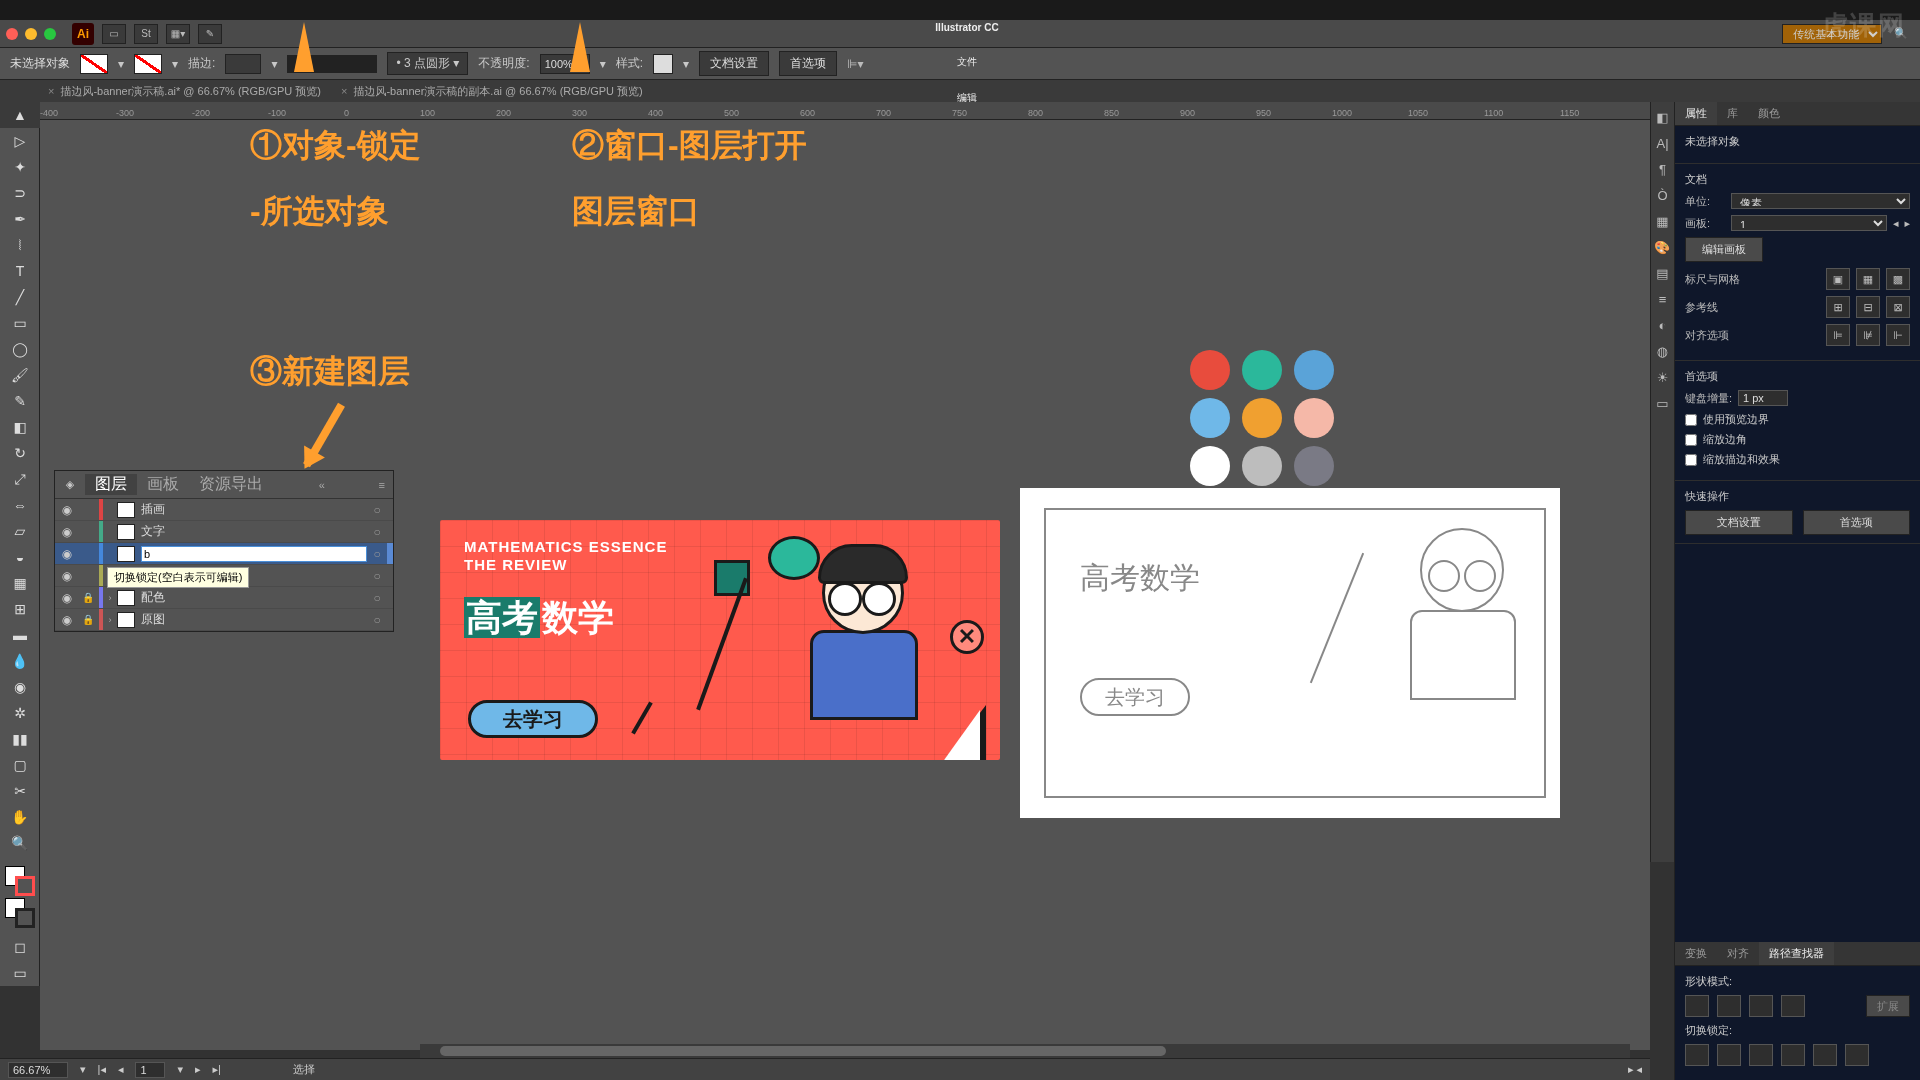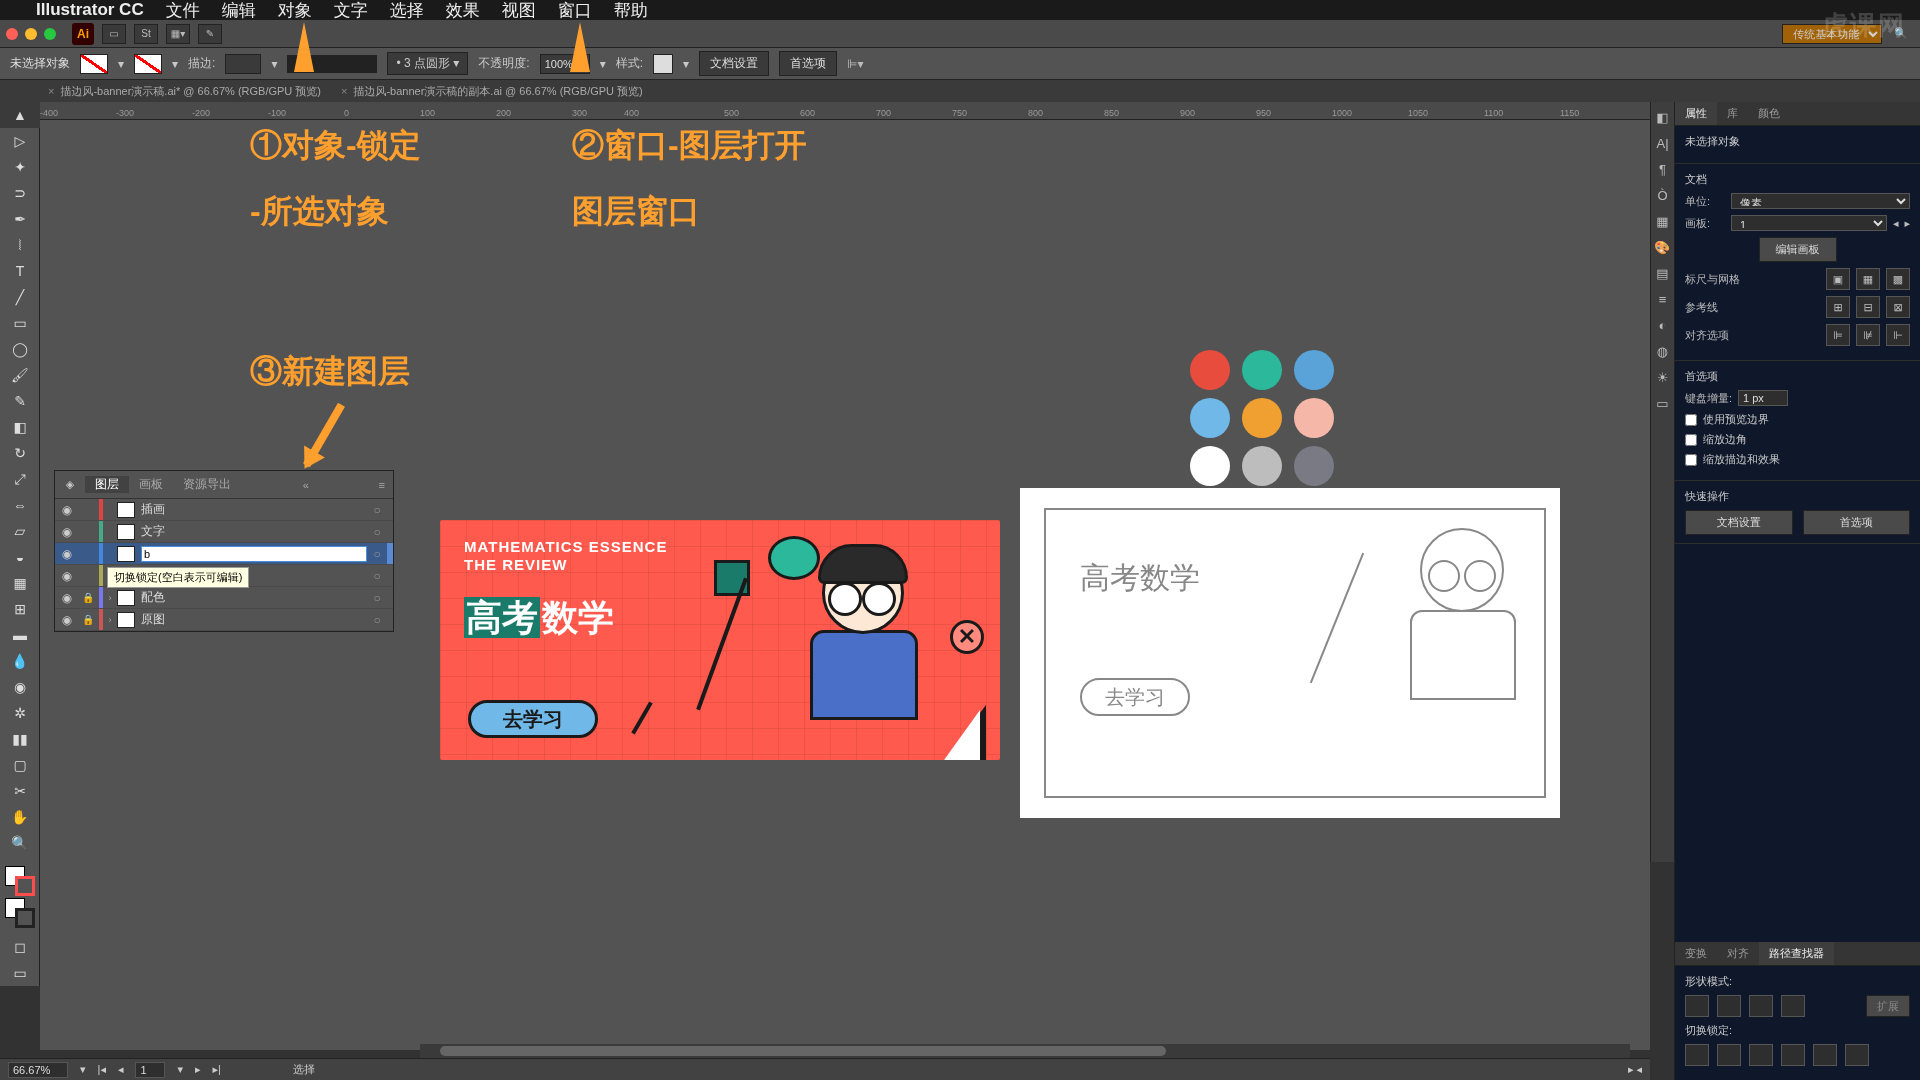--- a/index.html
+++ b/index.html
@@ -1,19 +1,19 @@
 <!DOCTYPE html>
 <html><head>
 <meta charset="utf-8">
 <style>
 * { margin: 0; padding: 0; box-sizing: border-box; font-family: -apple-system, "Helvetica Neue", Arial, sans-serif; }
 body { background: #323232; color: #c8c8c8; font-size: 11px; width: 1920px; height: 1080px; overflow: hidden; position: relative; }
 
 
-.menubar { height: 20px; background: #1a1a1a; display: flex; align-items: center; padding-left: 14px; gap: 22px; color: #eee; font-size: 17px; }
+.menubar { height: 20px; background: #1a1a1a; display: flex; align-items: center; padding-left: 14px; gap: 22px; color: #eee; font-size: 10px; flex-direction: column; }
 .menubar .apple { font-size: 15px; }
 .menubar .appname { font-weight: bold; }
 .menubar span { cursor: default; }
 
 
 .appchrome { height: 28px; background: #4a4a4a; display: flex; align-items: center; padding-left: 6px; gap: 8px; border-bottom: 1px solid #222; }
 .trafficlights { display: flex; gap: 7px; margin-right: 8px; }
 .trafficlights div { width: 12px; height: 12px; border-radius: 50%; }
 .tl-red { background: #ff5f57; } .tl-yellow { background: #febc2e; } .tl-green { background: #28c840; }
 .ai-logo { width: 22px; height: 22px; background: #330000; color: #ff9a00; display: flex; align-items: center; justify-content: center; font-weight: bold; font-size: 12px; border-radius: 3px; }
@@ -100,21 +100,21 @@
 
 .annot { position: absolute; color: #ff9f2e; font-size: 32px; font-weight: bold; z-index: 50; }
 .arrow-up { position: absolute; width: 0; height: 0; border-left: 10px solid transparent; border-right: 10px solid transparent; border-bottom: 50px solid #ff9f2e; z-index: 50; }
 .arrow-diag { position: absolute; width: 8px; height: 70px; background: #ff9f2e; transform: rotate(30deg); z-index: 40; }
 .arrow-diag::after { content: ''; position: absolute; bottom: -4px; left: -8px; width: 0; height: 0; border-left: 12px solid transparent; border-right: 12px solid transparent; border-top: 20px solid #ff9f2e; }
 
 
 .layerspanel { position: absolute; top: 470px; left: 54px; width: 340px; background: #535353; border: 1px solid #222; z-index: 60; }
 .layerspanel .hdr { display: flex; align-items: center; height: 28px; border-bottom: 1px solid #333; }
 .layerspanel .hdr .ico { width: 30px; text-align: center; }
-.layerspanel .hdr .tab { padding: 0 10px; font-size: 12px; color: #aaa; }
+.layerspanel .hdr .tab { padding: 0 10px; font-size: 16px; color: #aaa; }
 .layerspanel .hdr .tab.act { color: #fff; background: #424242; }
 .layerspanel .hdr .rightico { margin-left: auto; padding: 0 8px; color: #aaa; }
 .layer-row { display: flex; align-items: center; height: 22px; border-bottom: 1px solid #4a4a4a; font-size: 12px; }
 .layer-row .eye { width: 24px; text-align: center; color: #ccc; }
 .layer-row .lock { width: 20px; text-align: center; color: #ccc; font-size: 10px; }
 .layer-row .chev { width: 14px; text-align: center; color: #aaa; font-size: 9px; }
 .layer-row .thumb { width: 18px; height: 16px; background: #fff; border: 1px solid #222; margin-right: 6px; }
 .layer-row .name { flex: 1; color: #ddd; }
 .layer-row .nameinput { flex: 1; background: #fff; color: #000; border: 1px solid #4a8fd8; height: 16px; font-size: 11px; padding: 0 2px; }
 .layer-row .target { width: 20px; text-align: center; color: #999; }
@@ -229,21 +229,21 @@
 
 <div class="ruler-h" id="ruler">
     <span style="left: 0px;">-400</span>
     <span style="left: 76px;">-300</span>
     <span style="left: 152px;">-200</span>
     <span style="left: 228px;">-100</span>
     <span style="left: 304px;">0</span>
     <span style="left: 380px;">100</span>
     <span style="left: 456px;">200</span>
     <span style="left: 532px;">300</span>
-    <span style="left: 584px;">400</span>
+    <span style="left: 608px;">400</span>
     <span style="left: 684px;">500</span>
     <span style="left: 760px;">600</span>
     <span style="left: 836px;">700</span>
     <span style="left: 912px;">750</span>
     <span style="left: 988px;">800</span>
     <span style="left: 1064px;">850</span>
     <span style="left: 1140px;">900</span>
     <span style="left: 1216px;">950</span>
     <span style="left: 1292px;">1000</span>
     <span style="left: 1368px;">1050</span>
@@ -454,21 +454,21 @@
     <div class="panel-row">
         <label>单位:</label>
         <select style="flex:1"><option>像素</option></select>
       </div>
     <div class="panel-row">
         <label>画板:</label>
         <select style="flex:1"><option>1</option></select>
         <span>◂</span>
         <span>▸</span>
       </div>
-    <div class="panel-row" style="justify-content:center">
+    <div class="panel-row" style="justify-content:flex-start">
         <button class="panel-btn">编辑画板</button>
       </div>
     <div class="panel-row">
         <span style="flex:1">标尺与网格</span>
         <div class="iconrow">
           <div class="iconbtn">▣</div>
           <div class="iconbtn">▦</div>
           <div class="iconbtn">▩</div>
         </div>
       </div>

